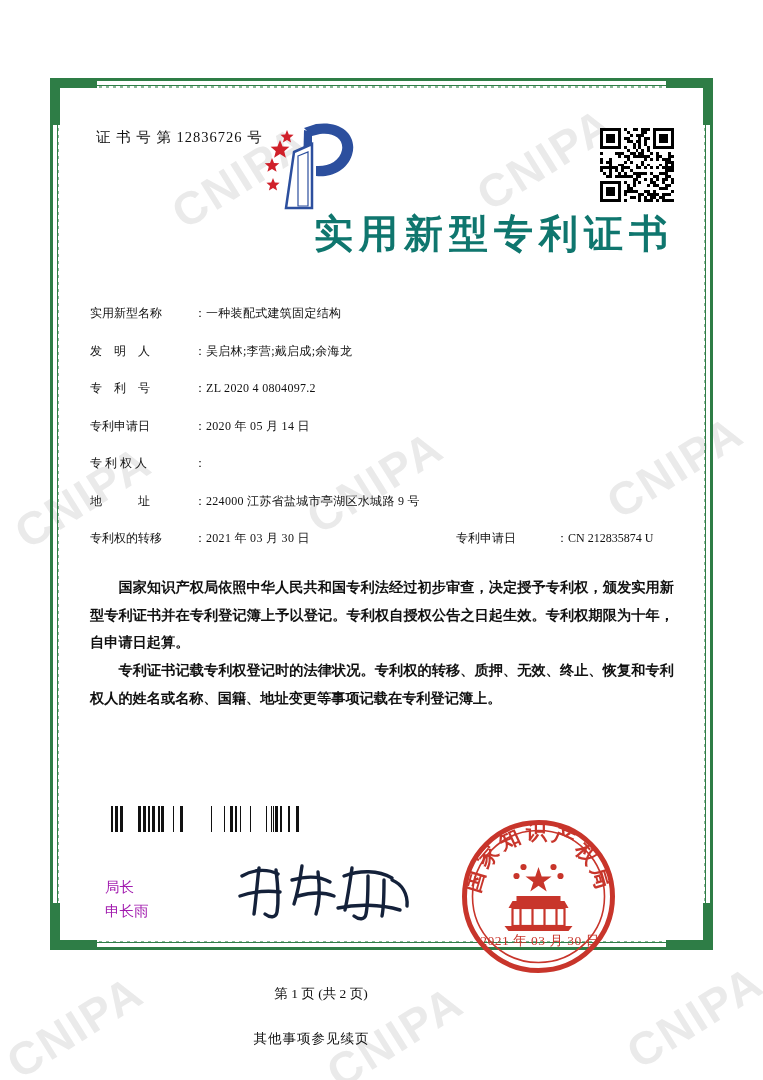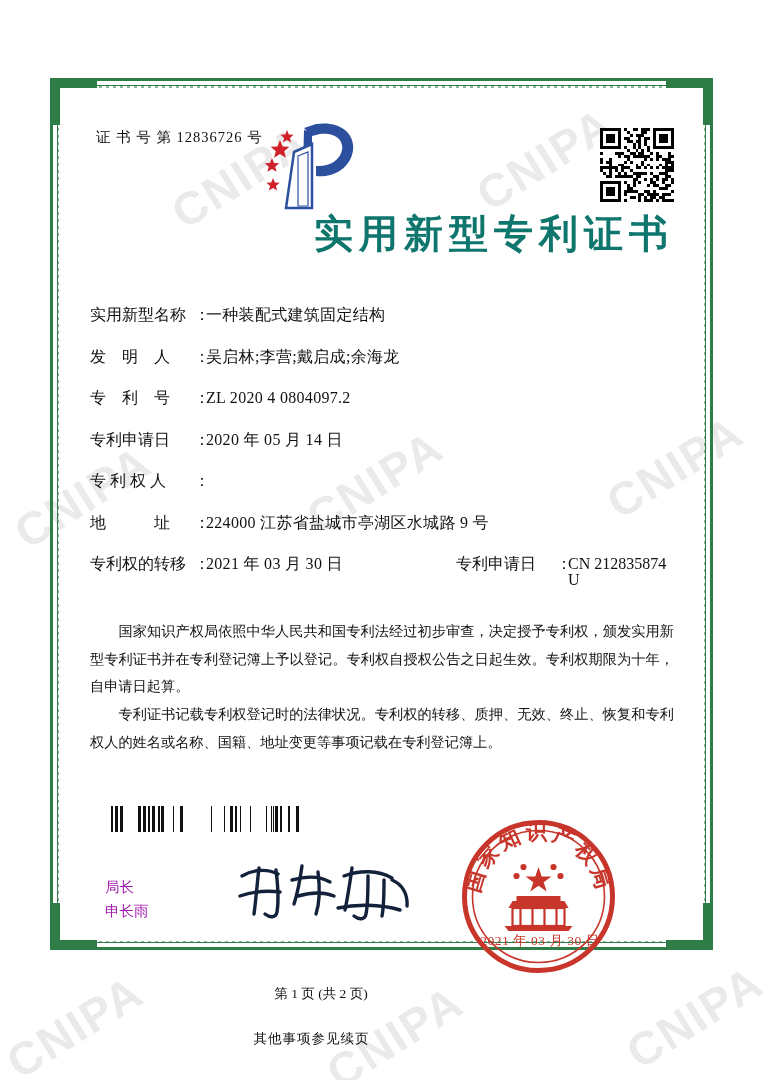--- a/index.html
+++ b/index.html
@@ -132,21 +132,21 @@
     font-size: 39px;
     font-weight: 700;
     letter-spacing: 6px;
     margin: 60px 0 0 0;
     color: #0f766e;
     font-family: "Liberation Serif", "DejaVu Serif", serif;
   }
 
   .fields {
     margin-top: 46px;
-    font-size: 16px;
+    font-size: 12px;
     line-height: 1;
     color: #111;
   }
   .field-row {
     display: flex;
     align-items: baseline;
     margin-bottom: 25.5px;
   }
   .field-label {
     width: 104px;
@@ -166,20 +166,21 @@
   }
   .field-value2 { flex: 1 1 auto; }
 
   .para {
     margin-top: 30px;
     font-size: 14.2px;
     line-height: 1.95;
     text-align: justify;
     text-indent: 2em;
     color: #111;
+    font-weight: bold;
   }
   .para.second { margin-top: 0px; }
 
   
   .barcode {
     position: absolute;
     left: 105px;
     top: 806px;
     width: 197px;
     height: 26px;

